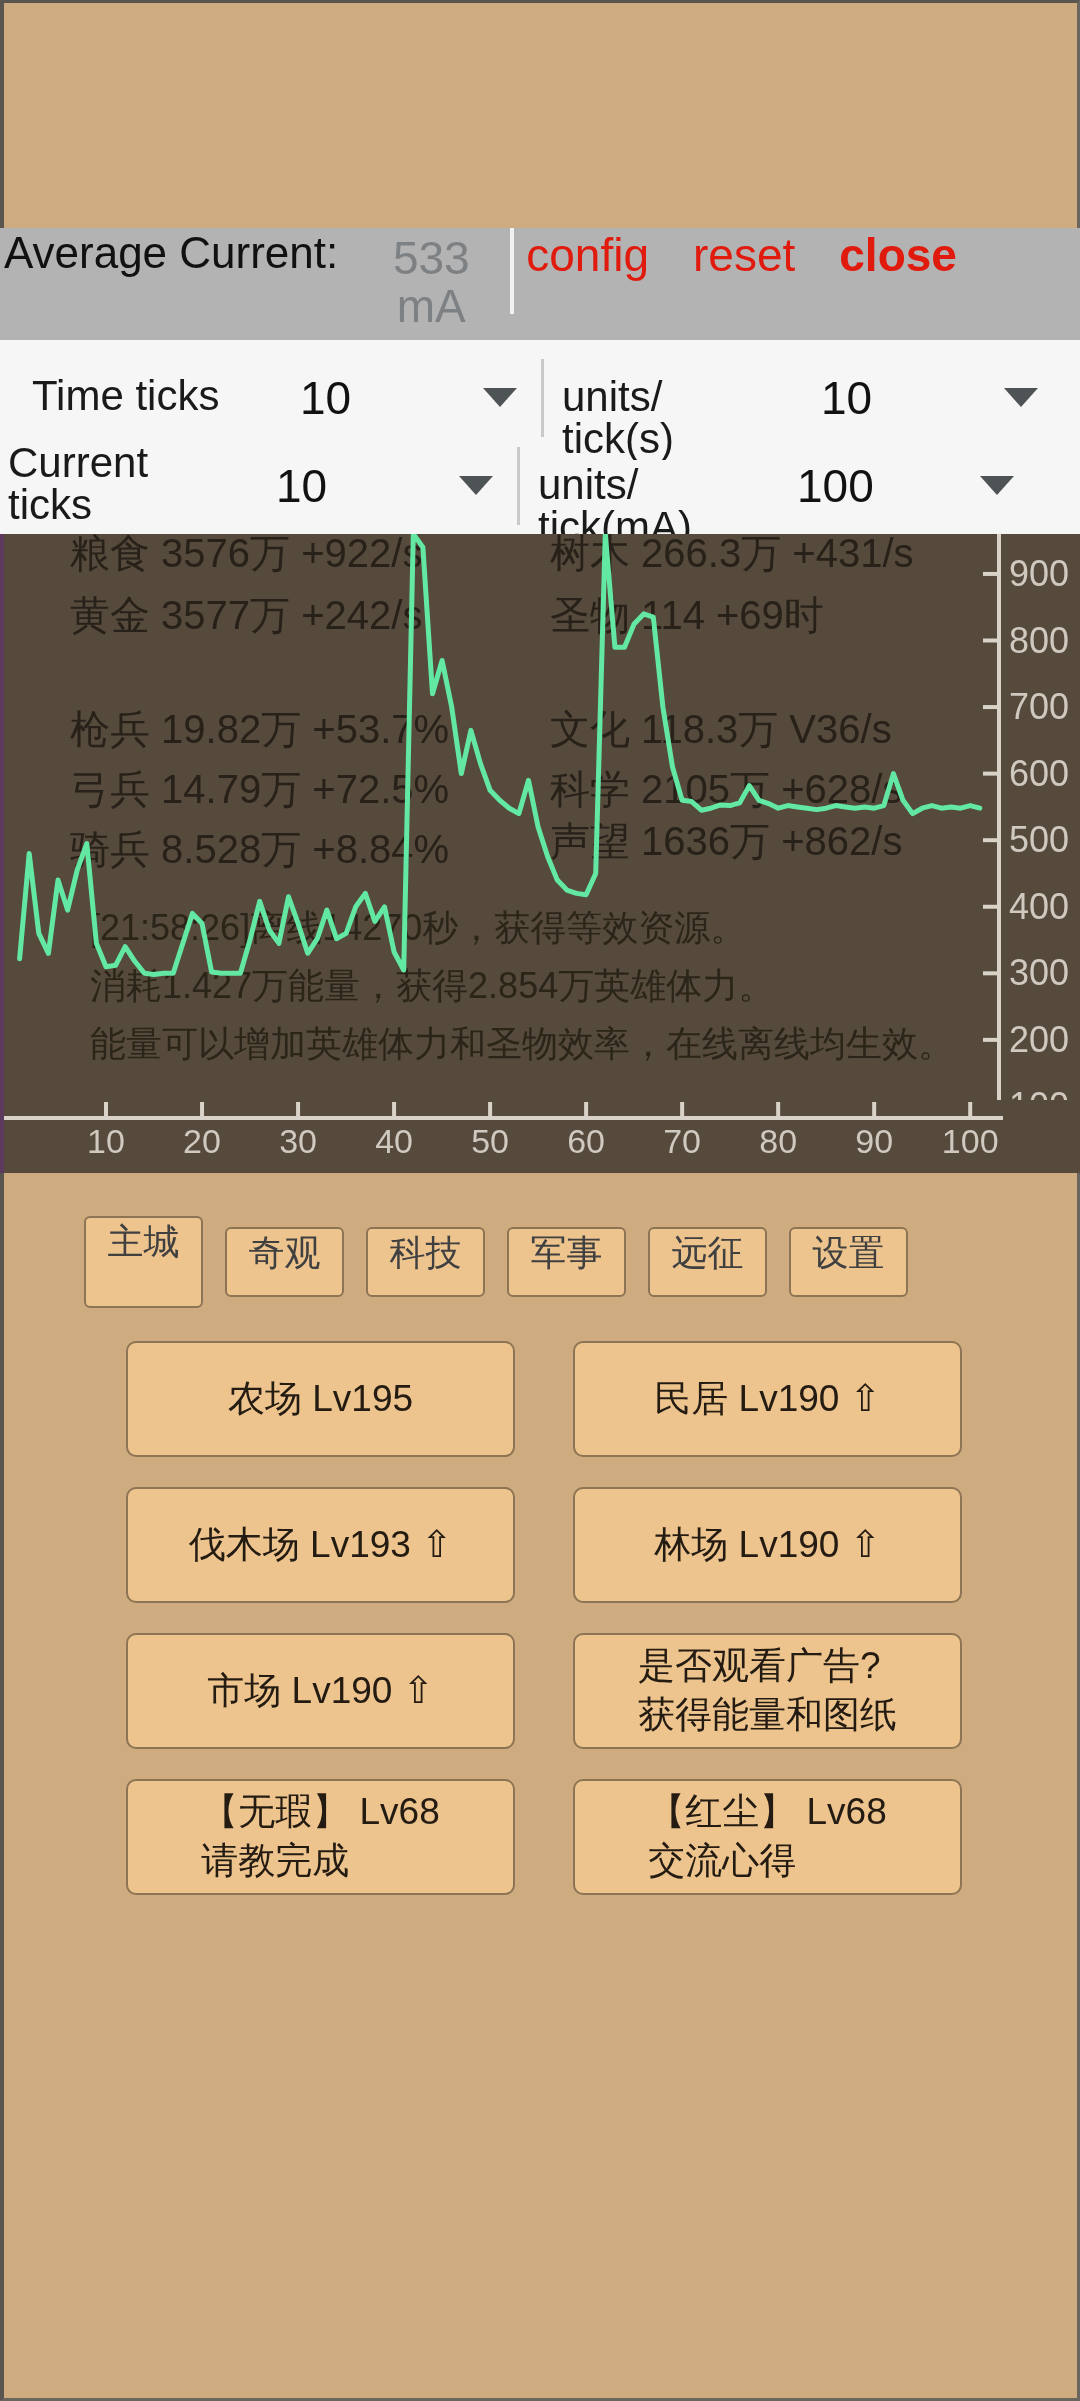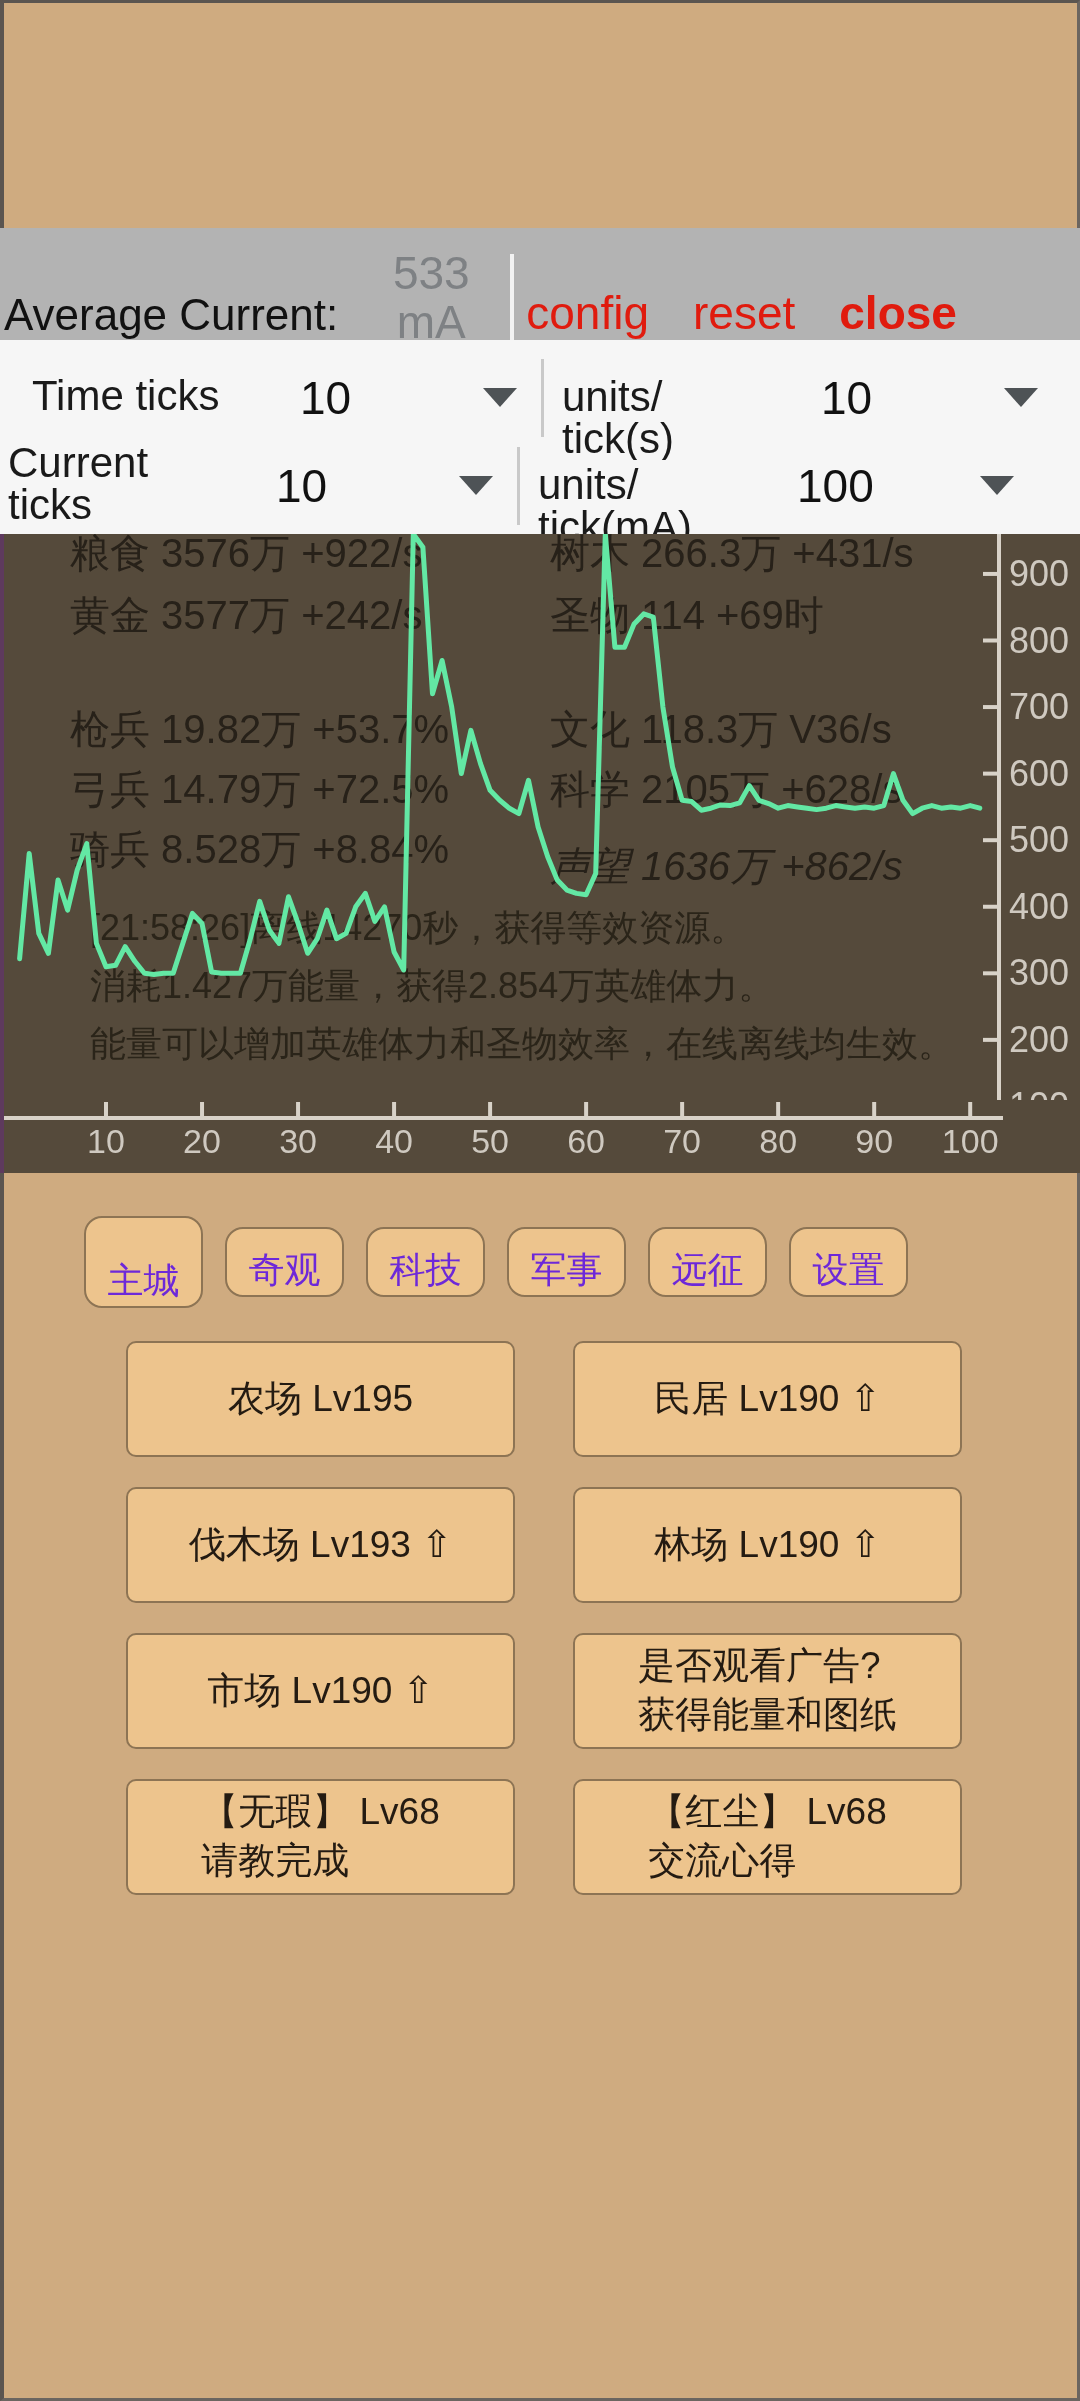--- a/index.html
+++ b/index.html
@@ -18,21 +18,21 @@
     box-sizing:border-box;
     border-left:4px solid #5b5550;
     border-top:3px solid #5b5550;
     border-right:3px solid #6b6560;
   }
 
   
   #meter-header{
     position:absolute;left:0;top:228px;width:1080px;height:112px;
     background:#b3b3b3;
-    display:flex;align-items:flex-end;
+    display:flex;align-items:flex-start;
     overflow:hidden;
   }
   #meter-label{
     font-size:44px;color:#111;
     margin-left:4px;white-space:nowrap;
   }
   #meter-value-wrap{
     width:150px;margin-left:18px;
     display:flex;flex-direction:column;align-items:center;
     line-height:1.05;
@@ -142,24 +142,24 @@
     border-right:3px solid #6b6560;
     border-bottom:3px solid #6b6560;
   }
   #tab-bar{
     position:absolute;left:0;top:54px;width:1080px;
     display:flex;gap:22px;padding-left:80px;box-sizing:border-box;
   }
   .tab-btn{
     background:#edc48d;
     border:2px solid #8d7454;
-    border-radius:18px;
-    color:#6d28d9;
+    border-radius:6px;
+    color:#404040;
     font-size:36px;
-    display:flex;align-items:flex-end;justify-content:center;
+    display:flex;align-items:flex-start;justify-content:center;
     cursor:pointer;
     width:115px;height:66px;
   }
   .tab-btn.active{
     height:88px;
     margin-top:-11px;
   }
 
   #building-grid{
     position:absolute;left:0;top:168px;width:1080px;
@@ -241,21 +241,21 @@
     <div class="stat-line" style="left:66px;top:-8px;">粮食  3576万 +922/s</div>
     <div class="stat-line" style="left:66px;top:54px;">黄金  3577万 +242/s</div>
     <div class="stat-line" style="left:66px;top:168px;">枪兵  19.82万 +53.7%</div>
     <div class="stat-line" style="left:66px;top:228px;">弓兵  14.79万 +72.5%</div>
     <div class="stat-line" style="left:66px;top:288px;">骑兵  8.528万 +8.84%</div>
 
     <div class="stat-line" style="left:546px;top:-8px;">树木 266.3万 +431/s</div>
     <div class="stat-line" style="left:546px;top:54px;">圣物  114 +69时</div>
     <div class="stat-line" style="left:546px;top:168px;">文化  118.3万 V36/s</div>
     <div class="stat-line" style="left:546px;top:228px;">科学  2105万 +628/s</div>
-    <div class="stat-line" style="left:546px;top:305px;font-style:italic;">声望  1636万 +862/s</div>
+    <div class="stat-line" style="left:546px;top:280px;">声望  1636万 +862/s</div>
 
     <div class="desc-line" style="left:86px;top:370px;">[21:58:26]离线14270秒，获得等效资源。</div>
     <div class="desc-line" style="left:86px;top:428px;">消耗1.427万能量，获得2.854万英雄体力。</div>
     <div class="desc-line" style="left:86px;top:486px;">能量可以增加英雄体力和圣物效率，在线离线均生效。</div>
   </div>
 
   <svg id="chart-svg" width="1080" height="639">
     <g id="chart-axes">
         <line x1="995" x2="995" y1="0" y2="639" stroke="#d8d2c8" stroke-width="4"></line>
         <line x1="979" x2="995" y1="639" y2="639" stroke="#d8d2c8" stroke-width="4"></line>

